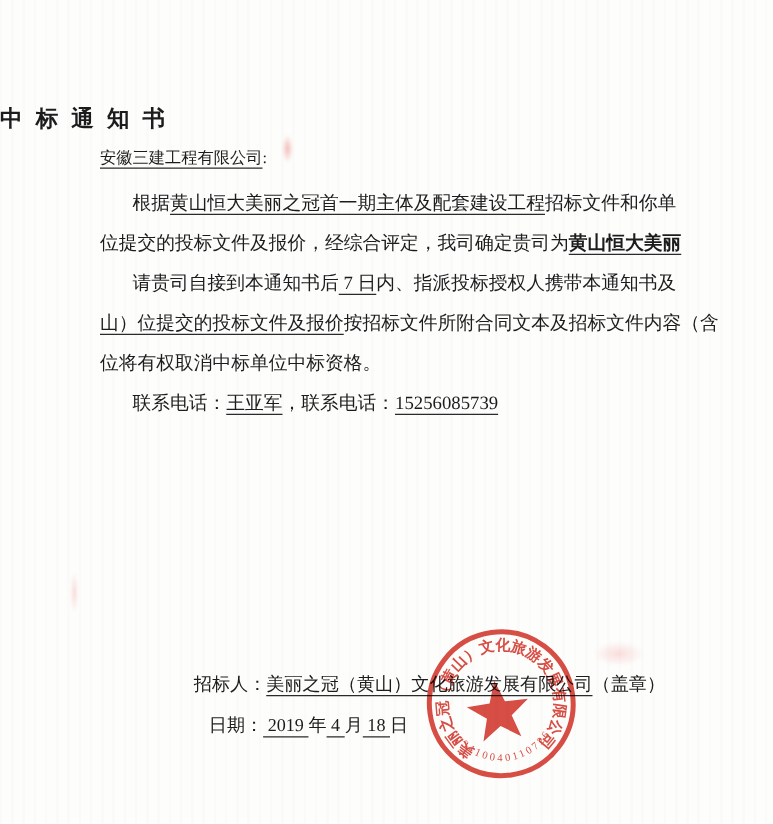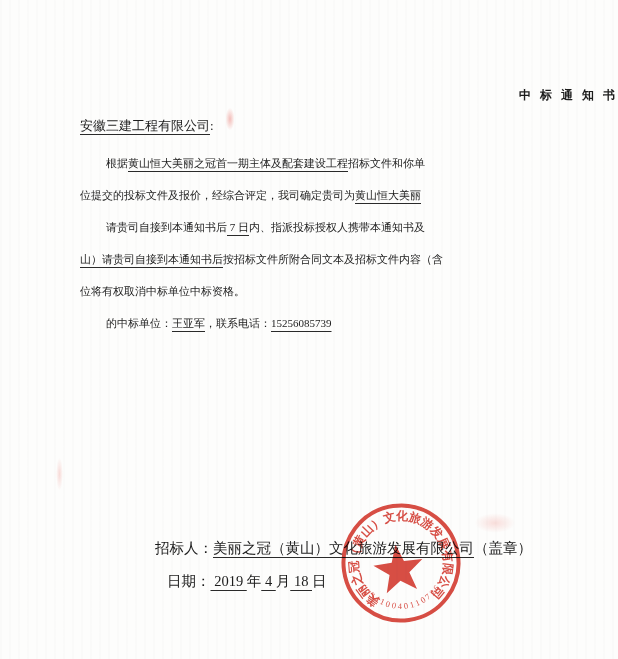--- a/index.html
+++ b/index.html
@@ -8,48 +8,48 @@
     width:618px;height:659px;
     background:
       repeating-linear-gradient(90deg, rgba(0,0,0,0.012) 0 2px, rgba(0,0,0,0) 2px 9px),
       #fdfdfc;
     font-family:"Liberation Serif","DejaVu Serif",serif;
     color:#1c1c1c;
     overflow:hidden;
   }
   .title{
     position:absolute;top:82px;left:0;right:0;
-    text-align:right;
-    font-size:12px;font-weight:bold;letter-spacing:3px;
+    text-align:left;
+    font-size:18px;font-weight:bold;letter-spacing:3px;
     line-height:26px;
   }
   .addressee{
     position:absolute;top:114px;left:80px;
     font-size:13px;font-weight:normal;line-height:24px;
     white-space:nowrap;
   }
   .body-lines{
     position:absolute;top:147px;left:80px;width:470px;
-    font-size:11px;
+    font-size:15px;
   }
   .line{height:32px;line-height:32px;white-space:nowrap;}
   .line.indent{padding-left:26px;}
   .line.closing{padding-left:3px;}
   .sig-line{
     position:absolute;font-size:14.5px;line-height:32px;white-space:nowrap;
   }
   .sig-bidder{top:532px;left:155px;}
   .sig-date{top:565px;left:167px;text-align:right;}
   span.u{
     text-decoration:underline;
     text-decoration-thickness:1px;
     text-underline-offset:3.5px;
     text-decoration-color:#2a2a2a;
   }
-  span.b{font-weight:normal;margin-top:28px;}
+  span.b{font-weight:bold;margin-top:28px;}
   .stamp{
     position:absolute;left:340px;top:502px;width:122px;height:122px;
     mix-blend-mode:multiply;opacity:0.9;
     transform:rotate(-8deg);
   }
   .smudge{
     position:absolute;border-radius:50%;
     background:radial-gradient(closest-side, rgba(228,86,76,0.38), rgba(228,86,76,0) 75%);
     filter:blur(0.7px);
   }
@@ -63,23 +63,23 @@
 <div class="page" style="color: rgb(28, 28, 28);">
 
   <div class="title">中 标 通 知 书</div>
 
   <div class="addressee"><span class="u">安徽三建工程有限公司</span><span>:</span></div>
 
   <div class="body-lines">
       <div class="line indent"><span>根据</span><span class="u">黄山恒大美丽之冠首一期主体及配套建设工程</span><span>招标文件和你单</span></div>
       <div class="line"><span>位提交的投标文件及报价，经综合评定，我司确定贵司为</span><span class="u b">黄山恒大美丽</span></div>
       <div class="line indent"><span>请贵司自接到本通知书后</span><span class="u"> 7 日</span><span>内、指派投标授权人携带本通知书及</span></div>
-      <div class="line"><span class="u">山）请贵司自接到本通知书后</span><span>按招标文件所附合同文本及招标文件内容（含</span></div>
+      <div class="line"><span class="u">山）位提交的投标文件及报价</span><span>按招标文件所附合同文本及招标文件内容（含</span></div>
       <div class="line"><span>位将有权取消中标单位中标资格。</span></div>
-      <div class="line indent"><span>的中标单位：</span><span class="u">王亚军</span><span>，联系电话：</span><span class="u">15256085739</span></div>
+      <div class="line indent"><span>联系电话：</span><span class="u">王亚军</span><span>，联系电话：</span><span class="u">15256085739</span></div>
     </div>
 
   <div class="sig-line sig-bidder"><span>招标人：</span><span class="u">美丽之冠（黄山）文化旅游发展有限公司</span><span>（盖章）</span></div>
 
   <div class="sig-line sig-date"><span>日期：</span><span class="u"> 2019 </span><span>年</span><span class="u"> 4 </span><span>月</span><span class="u"> 18 </span><span>日</span></div>
 
   <svg class="stamp" viewBox="0 0 122 122" aria-hidden="true" style="color: rgb(213, 58, 48);">
     <circle cx="61" cy="61" r="57.5" fill="none" stroke="currentColor" stroke-width="4"></circle>
     <polygon fill="currentColor" points="58,42 64.2,59.5 82.7,60.0 68.0,71.2 73.3,89.0 58,78.5 42.7,89.0 48.0,71.2 33.3,60.0 51.8,59.5"></polygon>
     <defs>

